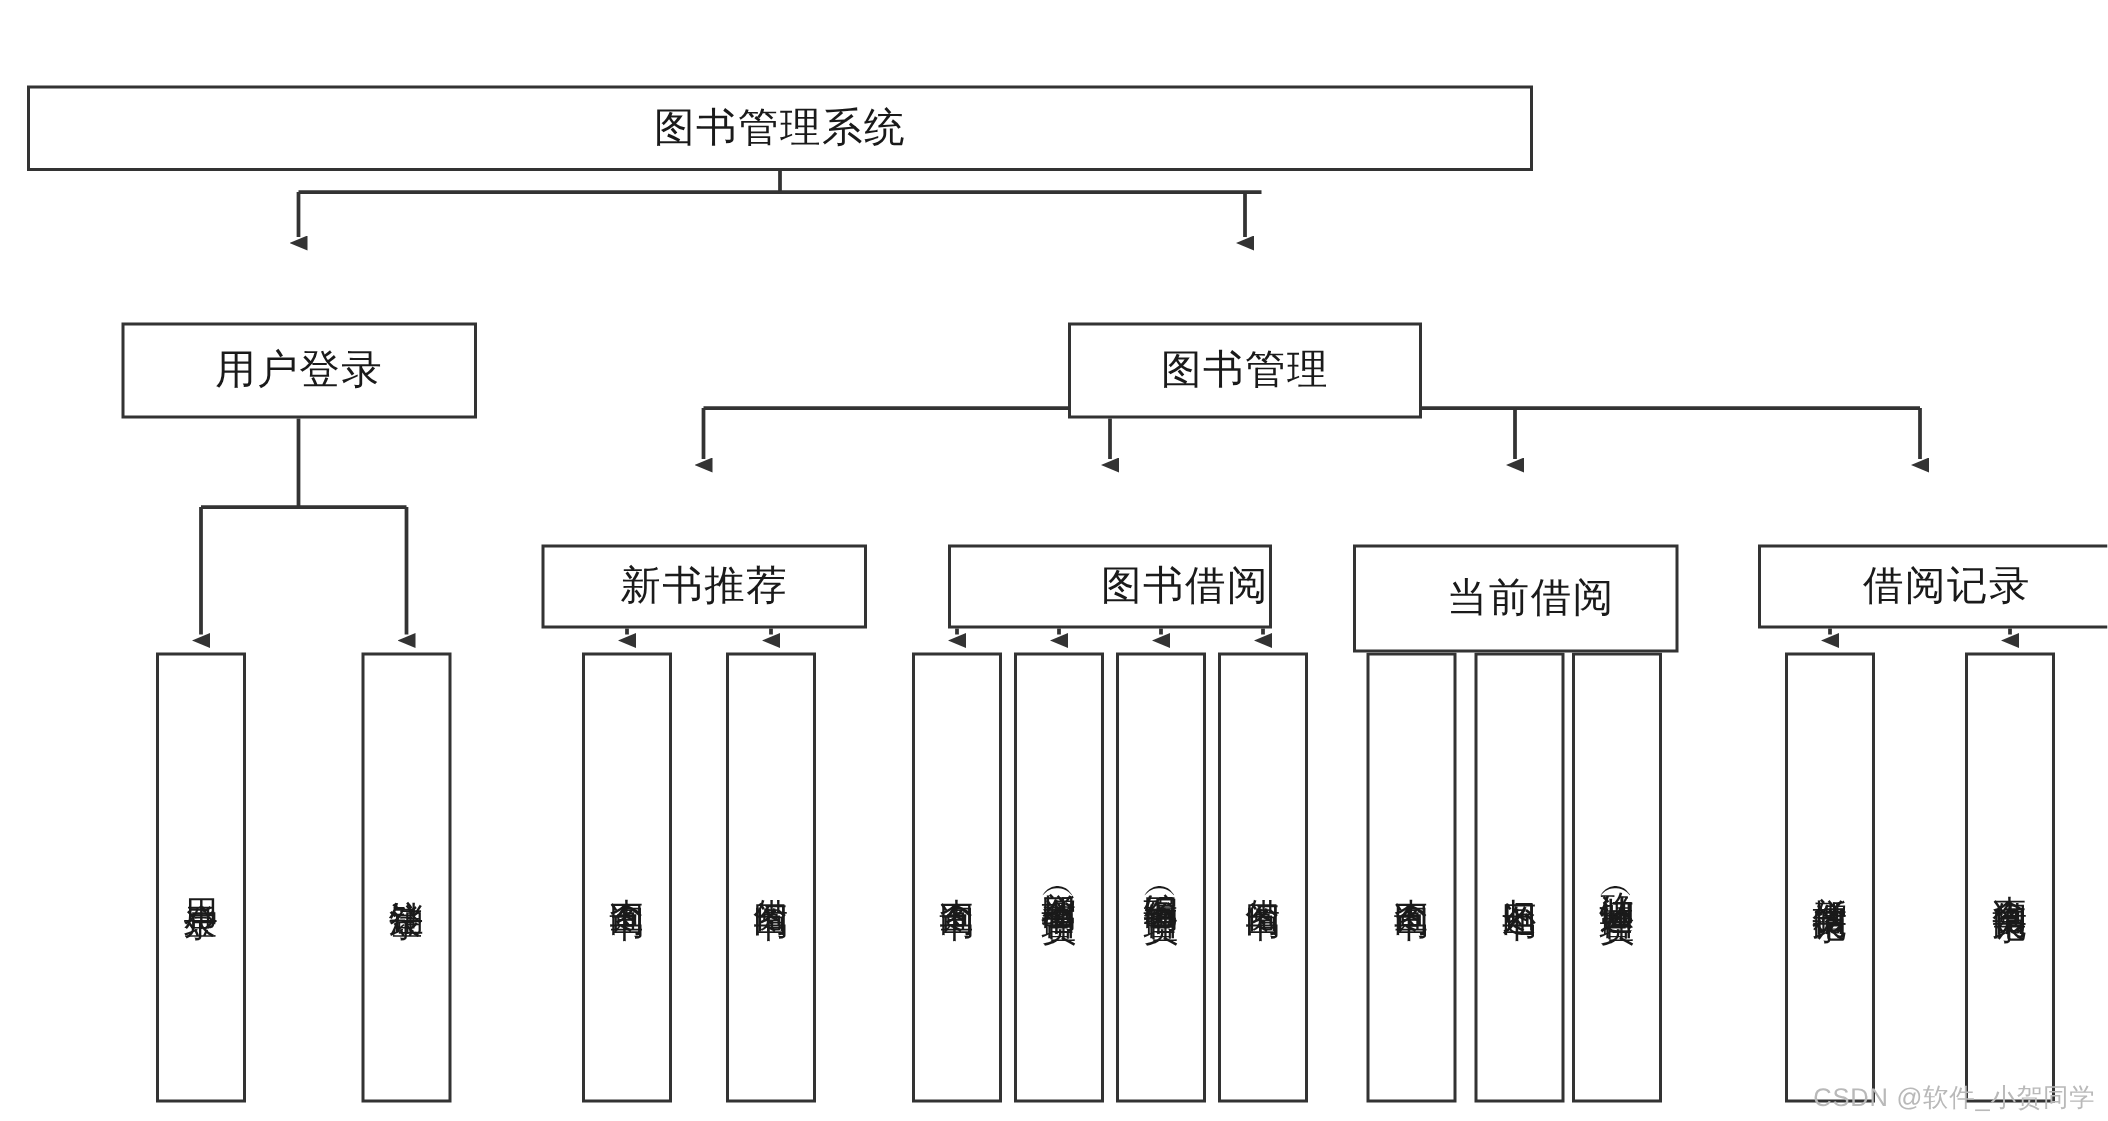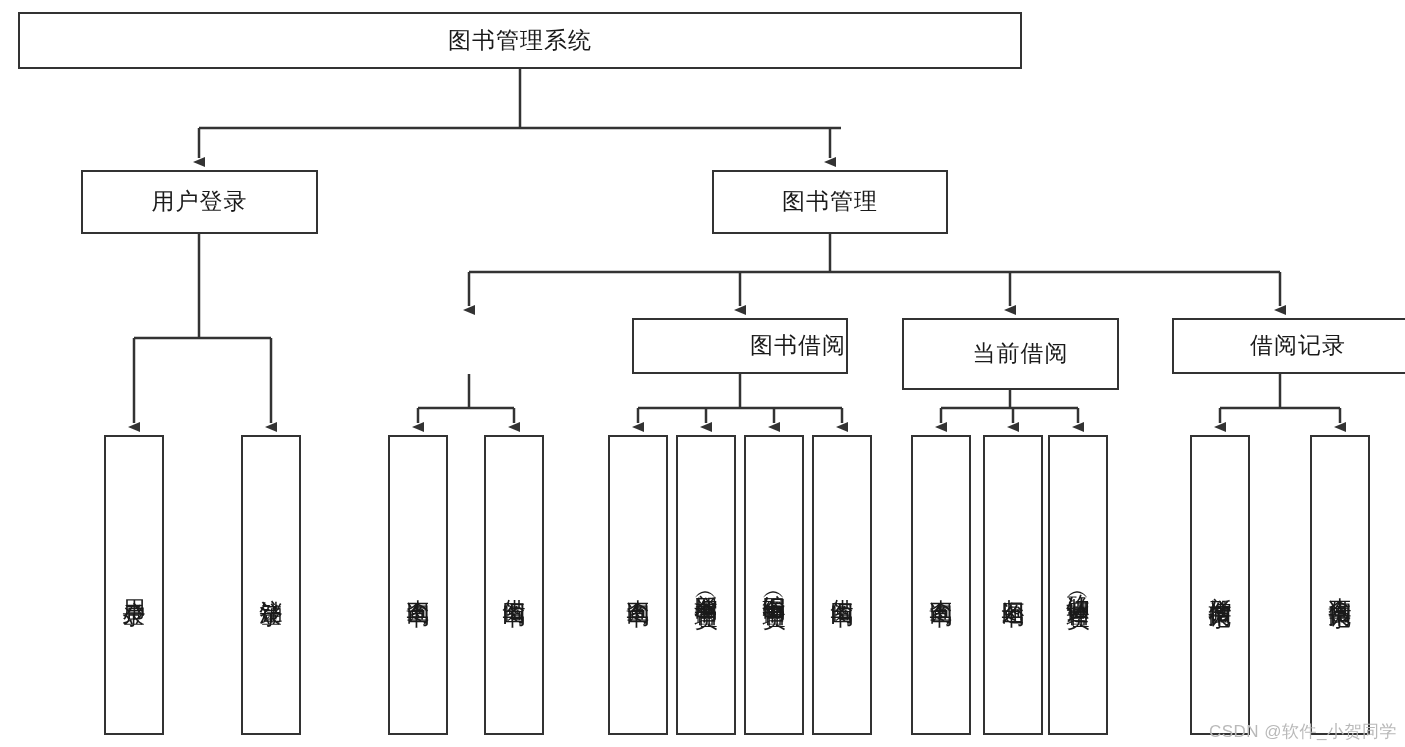--- a/index.html
+++ b/index.html
@@ -29,23 +29,24 @@
     box-sizing: border-box;
     border: 2px solid #333333;
     background: #ffffff;
     display: flex;
     align-items: center;
     justify-content: center;
     color: #1a1a1a;
     z-index: 2;
   }
   .node-h {
-    font-size: 23px;
+    font-size: 27px;
     letter-spacing: 1px;
     line-height: 1.1;
+    margin-top: 45px;
   }
   .node-v {
     writing-mode: vertical-rl;
     text-orientation: upright;
     font-size: 23px;
     line-height: 1.25;
     letter-spacing: 2px;
     text-align: center;
     padding: 6px 0;
   }
@@ -124,20 +125,23 @@
     <span>图书管理系统</span>
   </div>
 
   <div class="node node-h" style="left:81px; top:170px; width:237px; height:64px;">
     <span>用户登录</span>
   </div>
   <div class="node node-h" style="left:712px; top:170px; width:236px; height:64px;text-align:center;">
     <span>图书管理</span>
   </div>
 
+  <div class="node node-h" style="left:361px; top:318px; width:217px; height:56px;">
+    <span>新书推荐</span>
+  </div>
   <div class="node node-h" style="left:632px; top:318px; width:216px; height:56px;justify-content:flex-end;">
     <span>图书借阅</span>
   </div>
   <div class="node node-h" style="left:902px; top:318px; width:217px; height:72px;padding-left:20px;">
     <span>当前借阅</span>
   </div>
   <div class="node node-h" style="left:1172px; top:318px; width:252px; height:56px;">
     <span>借阅记录</span>
   </div>
 

